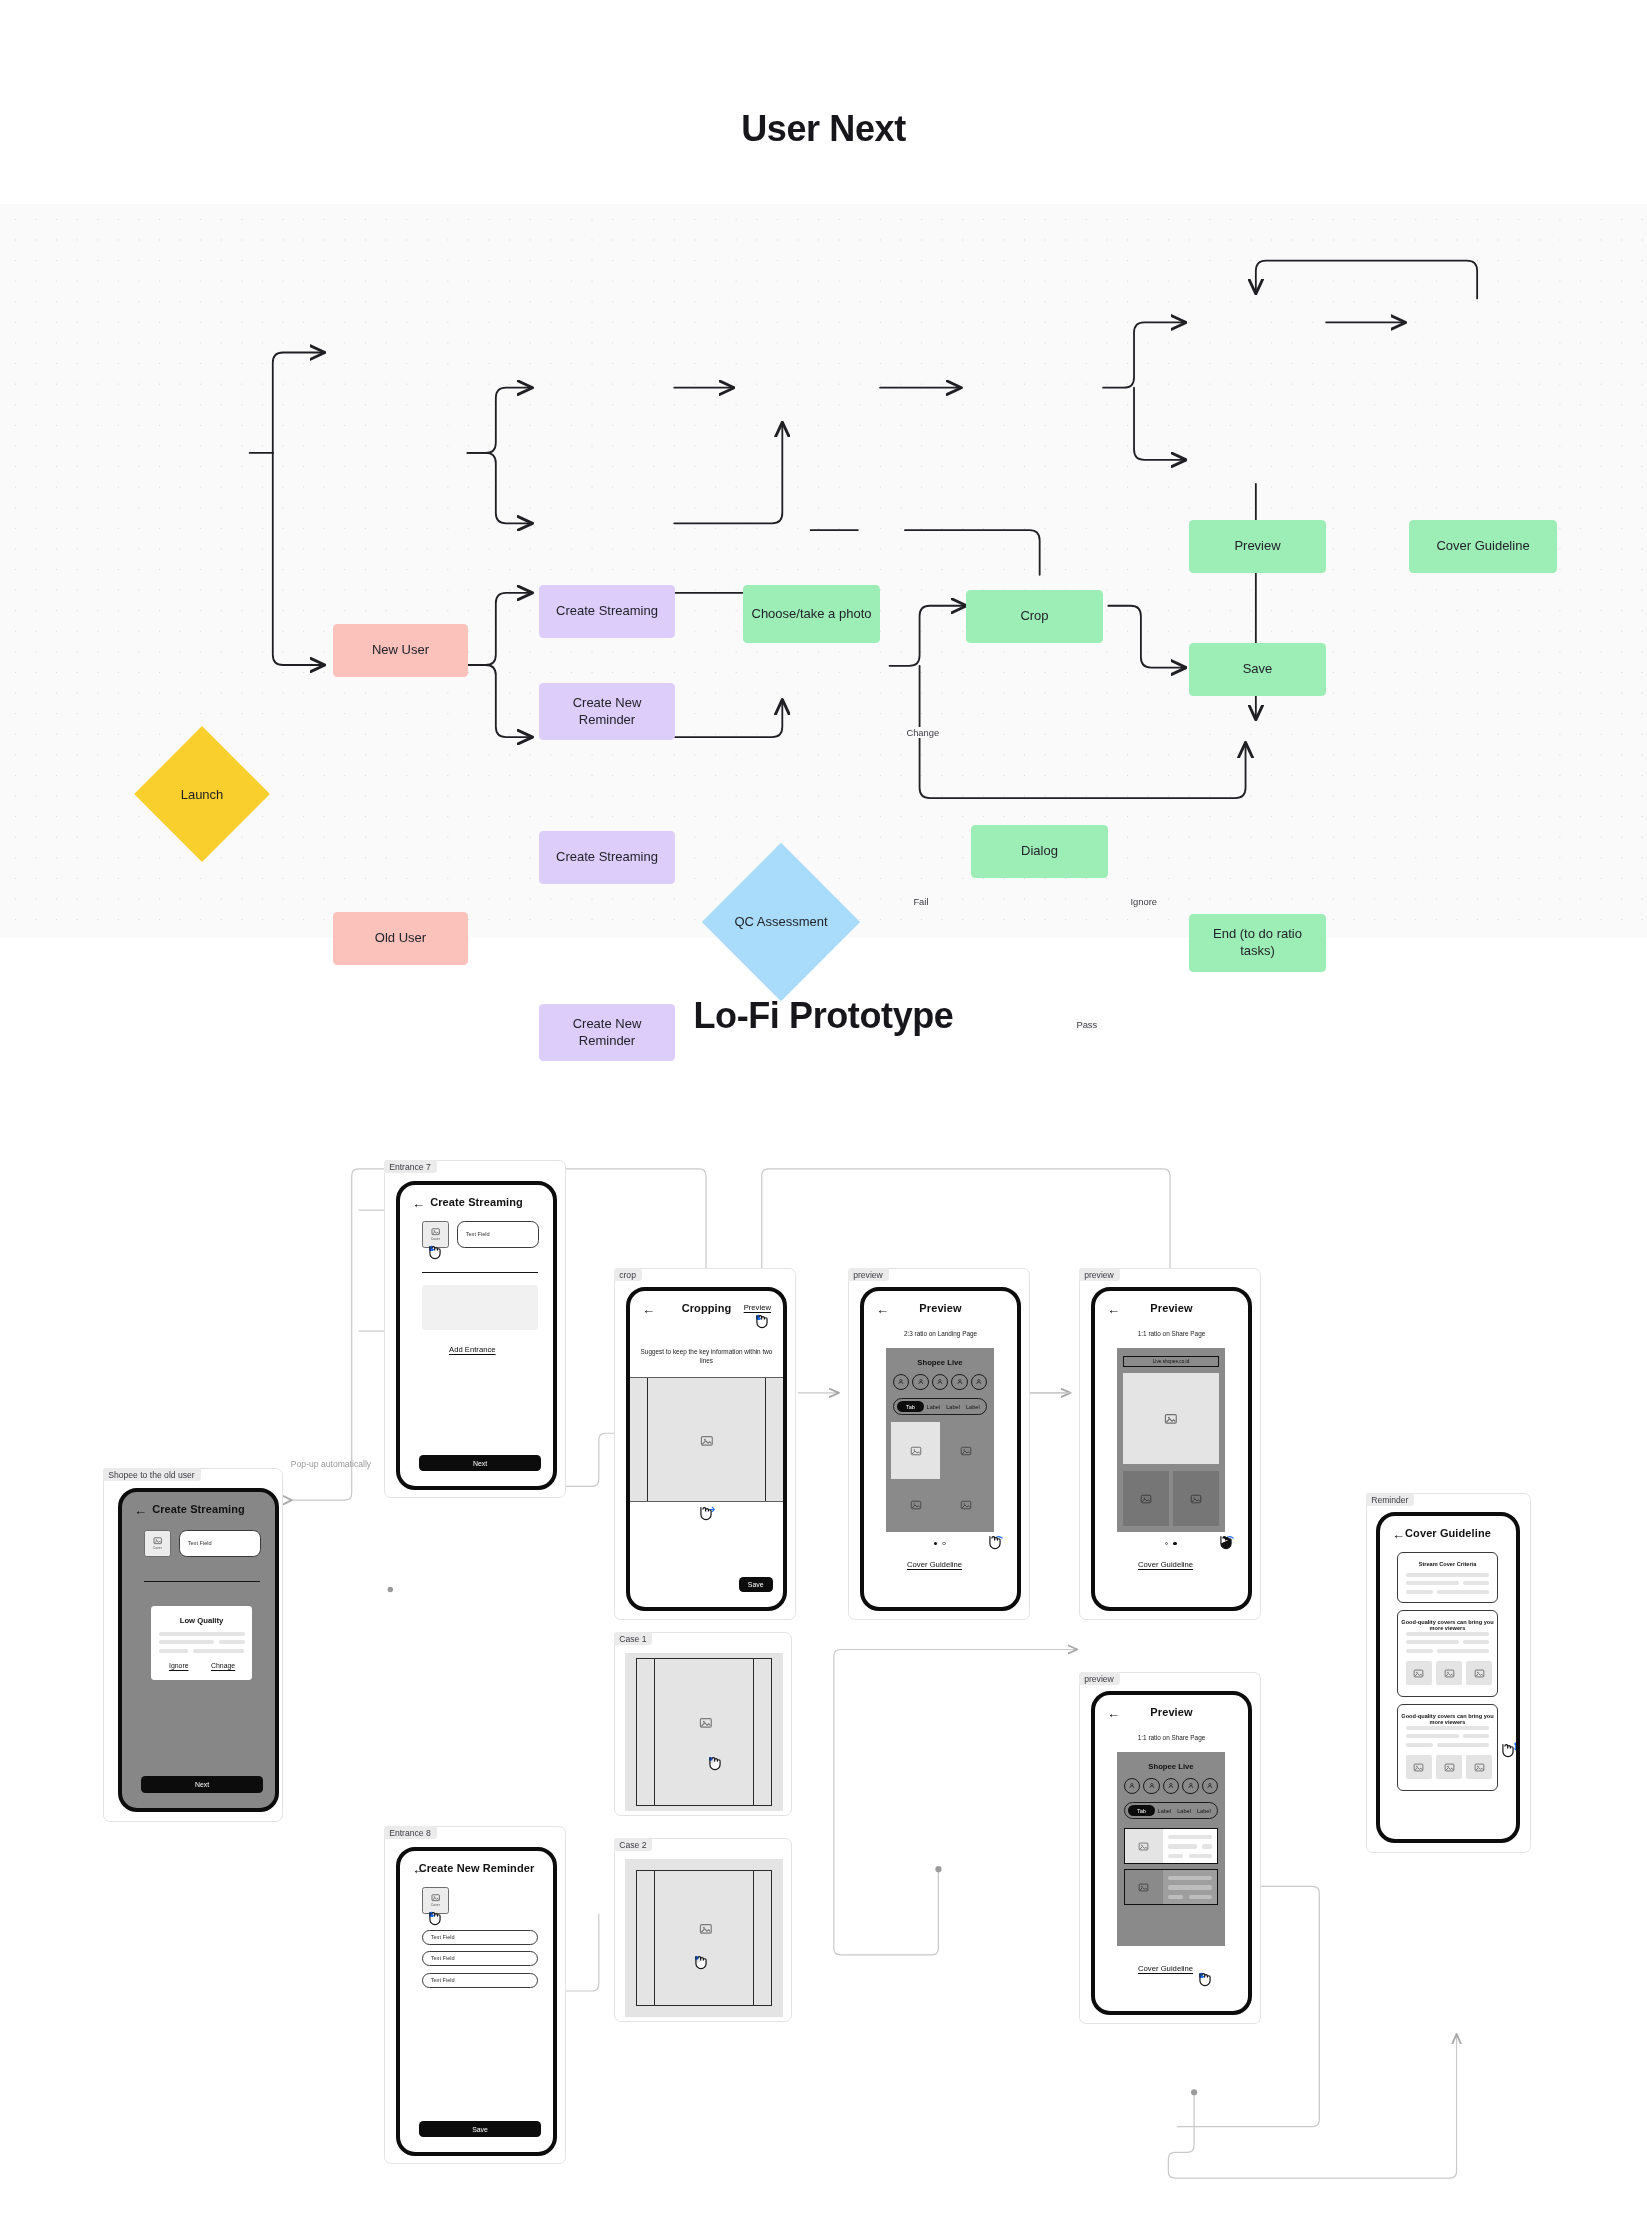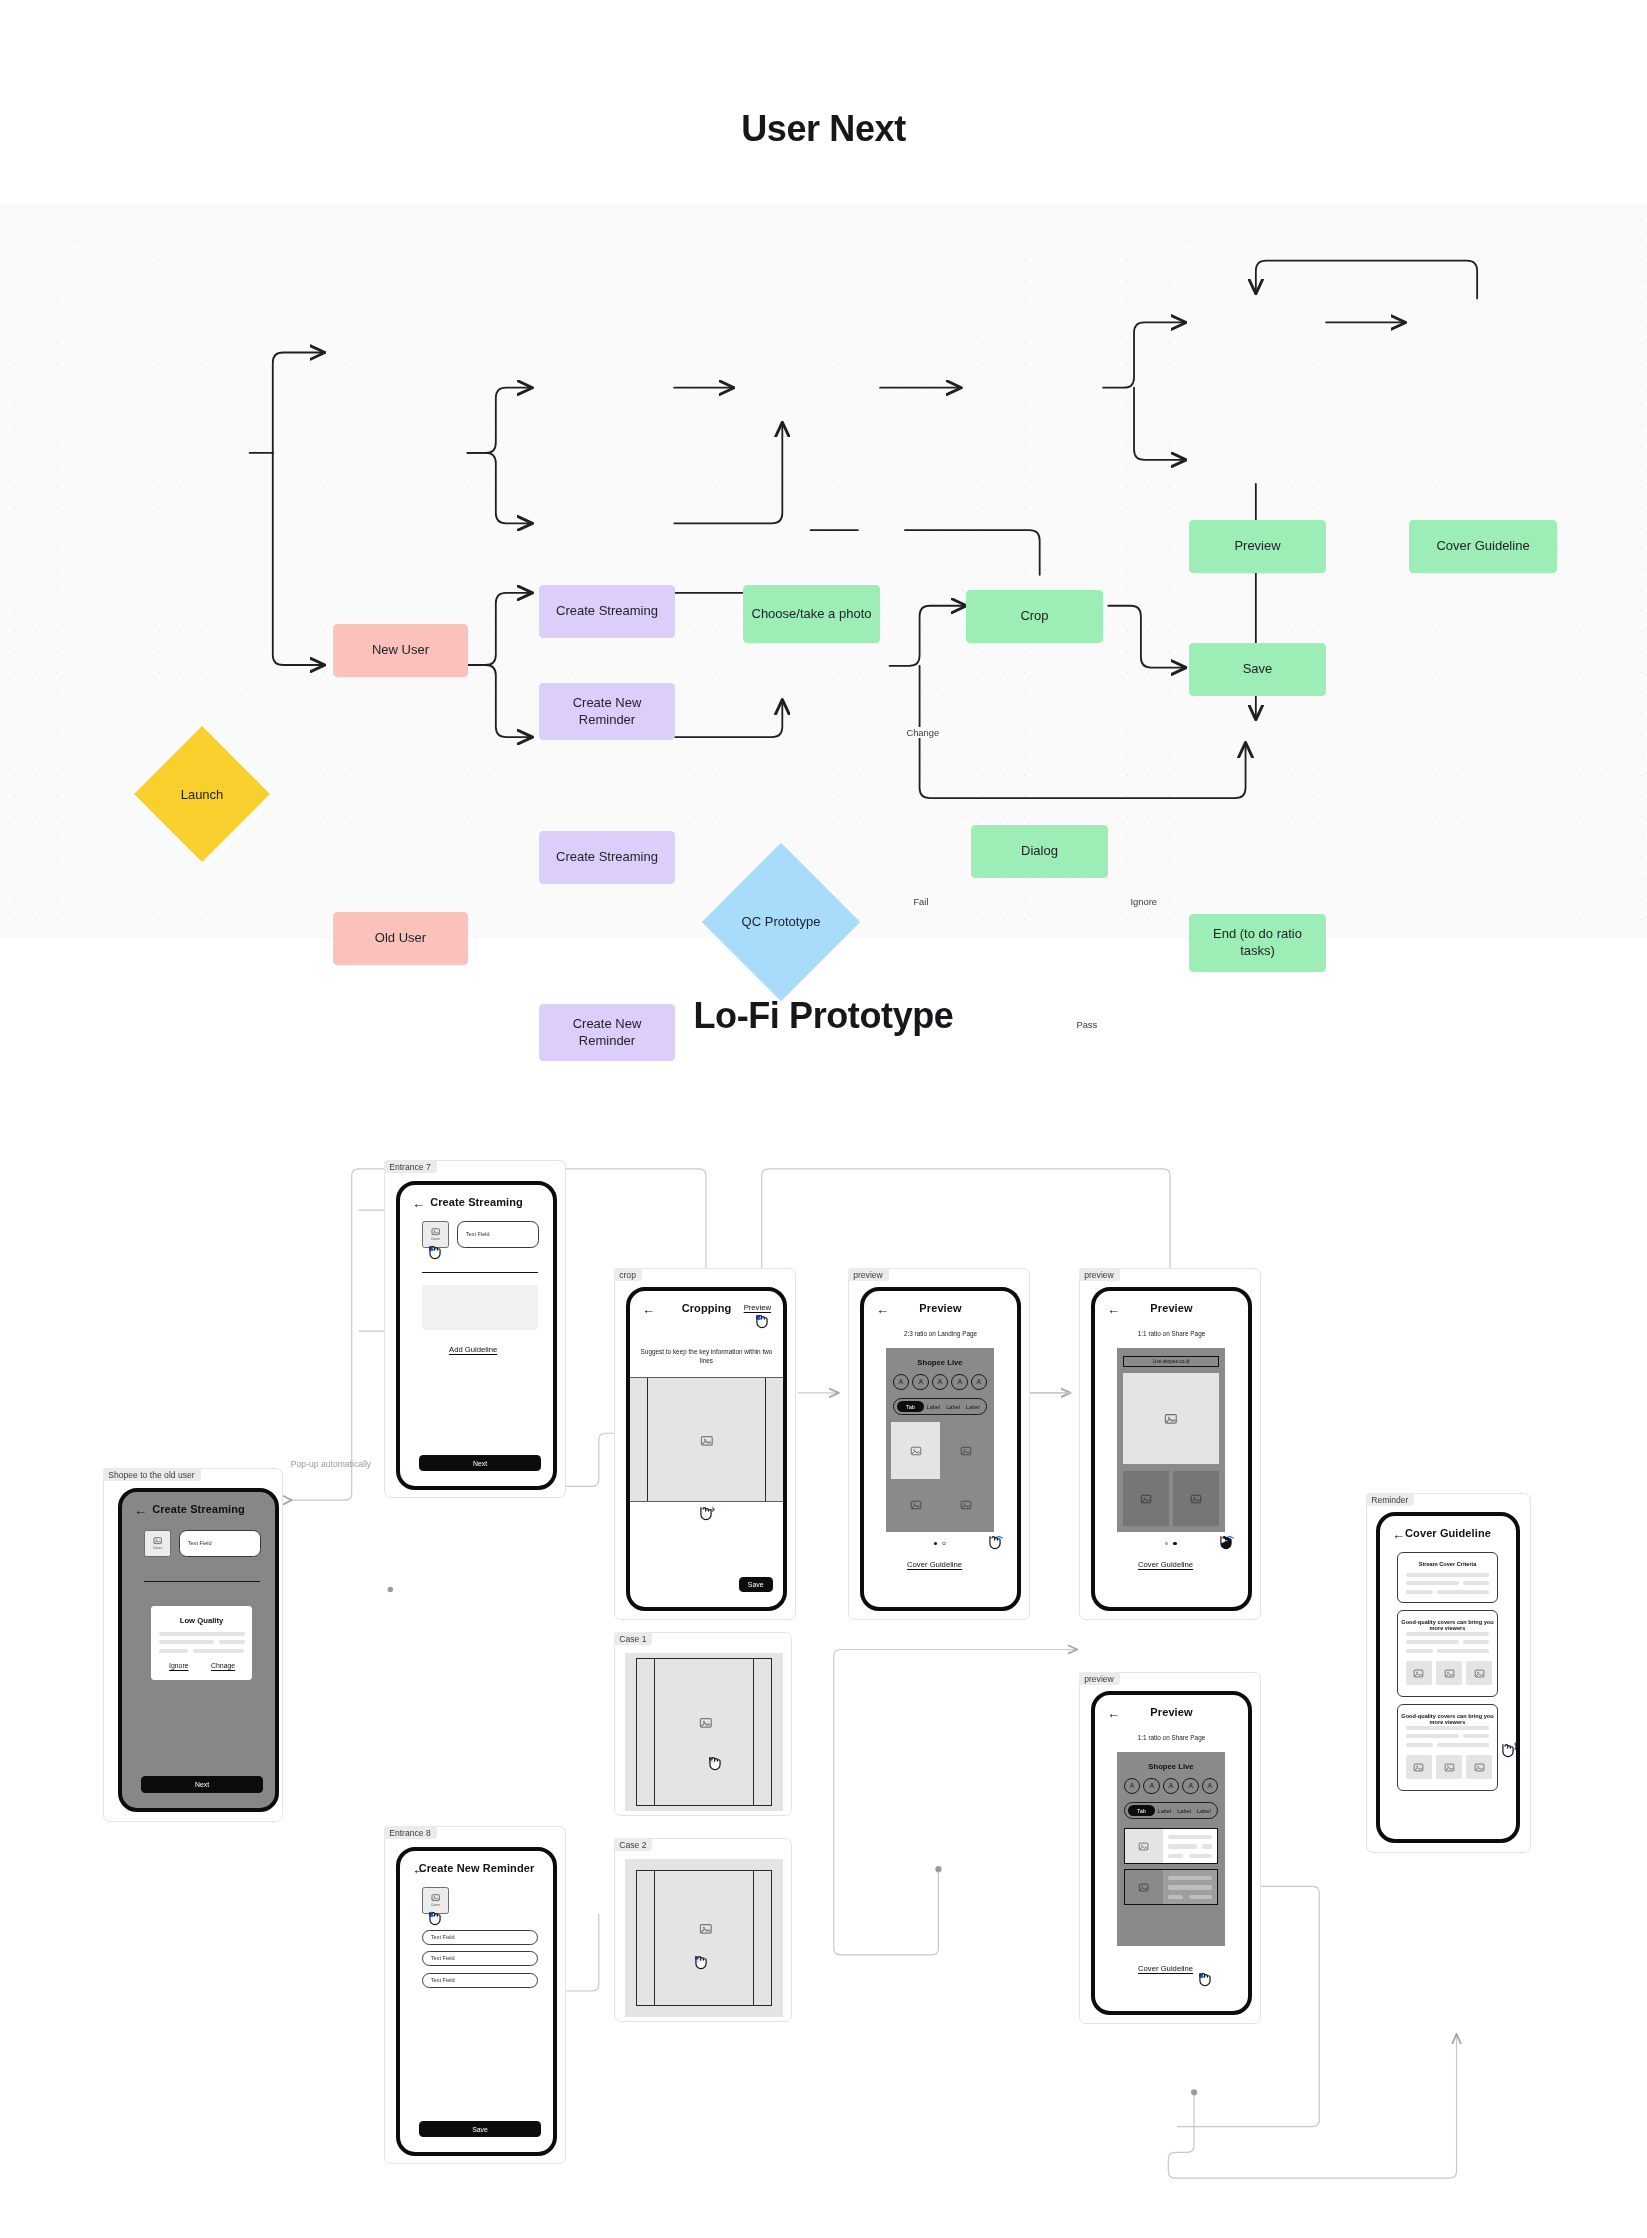--- a/index.html
+++ b/index.html
@@ -286,21 +286,21 @@
   </div>
   <div class="node green" style="left:971px; top:621px; width:137px; height:53px;">
     <span>Dialog</span>
   </div>
   <div class="node green" style="left:1189px; top:710px; width:137px; height:58px;">
     <span>End (to do ratio tasks)</span>
   </div>
 
   <div class="diamond" style="left:725px; top:662px; width:112px; height:112px;">
     <div class="dshape"></div>
-    <div class="dlabel">QC Prototype</div>
+    <div class="dlabel">QC Assessment</div>
   </div>
 
   <div class="edge-label" style="left:903px; top:523px;">Change</div>
   <div class="edge-label" style="left:910px; top:692px;">Fail</div>
   <div class="edge-label" style="left:1127px; top:692px;">Ignore</div>
   <div class="edge-label" style="left:1073px; top:815px;">Pass</div>
 </div>
 
 <div class="section-head" style="top:995px;">
   <div class="rule left"></div>
@@ -413,21 +413,21 @@
         <circle cx="8.5" cy="10" r="1.6" fill="#555"></circle>
         <path d="M4,18 L10,12 L14,16 L17,13.5 L20,17" fill="none" stroke="#555" stroke-width="2"></path>
       </svg>
       <div class="cap">Cover</div>
     </div>
     <div class="textfield" style="left:57px; top:36px; width:82px; height:26.6px;">
       <span>Text Field</span>
     </div>
     <div class="divider-line" style="left:22px; top:87px; width:116px;"></div>
     <div class="gray-block" style="left:22px; top:100px; width:116px; height:45px;"></div>
-    <div class="ph-action" style="left:49px; top:160px;">Add Guideline</div>
+    <div class="ph-action" style="left:49px; top:160px;">Add Entrance</div>
     <div class="btn-dark" style="left:19px; bottom:14.6px; width:122px; height:16.3px;">
       <span>Next</span>
     </div>
     <svg class="cursor" style="left:24px; top:58px;" viewBox="0 0 26 30">
       <circle cx="9" cy="6" r="3" fill="#1a6bff"></circle>
       <path d="M7,4 v8 M7,12 a6,6 0 0 0 12,0 v-4 a1.6,1.6 0 0 0 -3.2,0 M15.8,8 v-1.4 a1.6,1.6 0 0 0 -3.2,0 v1.4 M12.6,7.2 v-1.6 a1.6,1.6 0 0 0 -3.2,0" fill="#fff" stroke="#111" stroke-width="1.4" stroke-linecap="round" stroke-linejoin="round"></path>
     </svg>
   </div>
 
   <div class="frame" style="left:384px; top:736px; width:182px; height:338px;">

